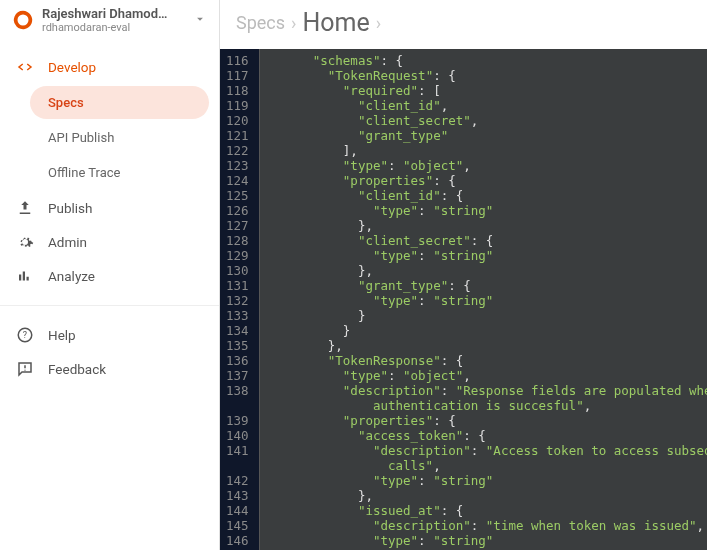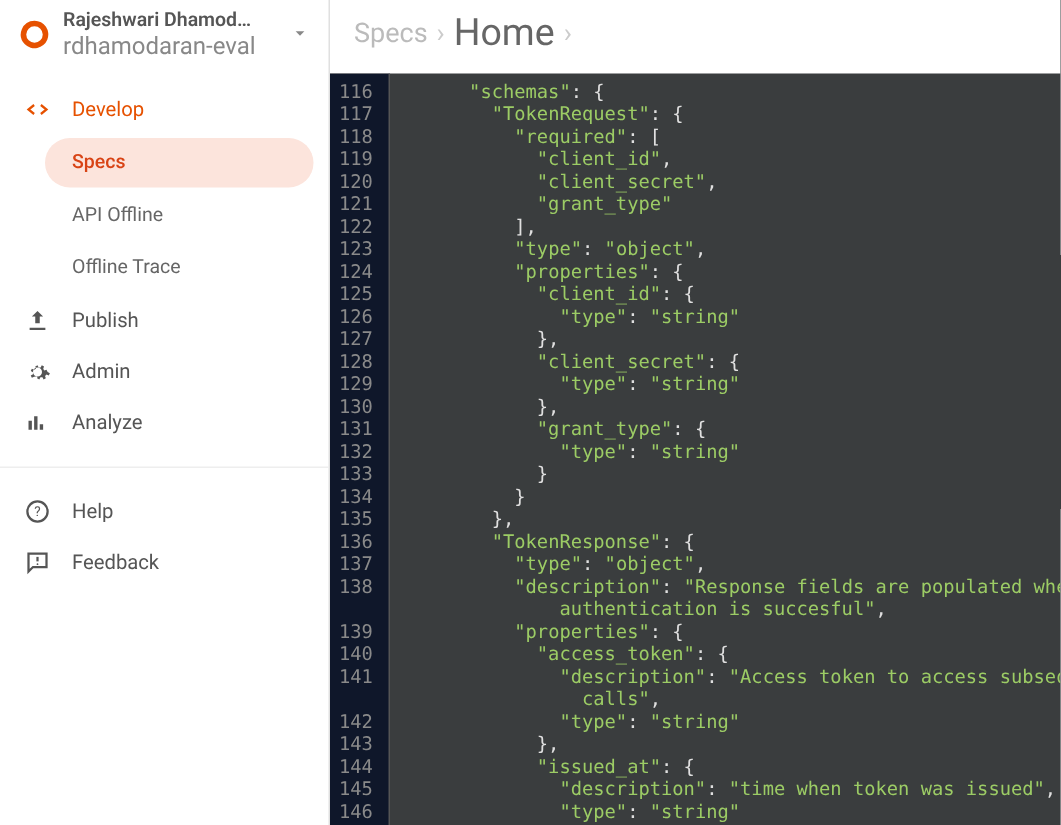--- a/index.html
+++ b/index.html
@@ -35,21 +35,21 @@
   }
   .user-name {
     font-size: 13px;
     font-weight: 600;
     color: #555;
     white-space: nowrap;
     overflow: hidden;
     text-overflow: ellipsis;
   }
   .user-sub {
-    font-size: 16px;
+    font-size: 11px;
     color: #888;
   }
   .chev {
     color: #888;
     flex-shrink: 0;
   }
   .nav-section {
     padding: 6px 0;
   }
   .nav-section.top-border {
@@ -161,21 +161,21 @@
     <div class="nav-item accent">
       <span class="icon">
         <svg viewBox="0 0 24 24" width="18" height="18">
             <path fill="none" stroke="currentColor" stroke-width="2" d="M9 8l-5 4 5 4M15 8l5 4-5 4"></path>
           </svg>
       </span>
       <span>Develop</span>
     </div>
     <div>
       <div class="nav-sub-item active" style="padding-left:18px">Specs</div>
-      <div class="nav-sub-item" style="padding-left:18px">API Offline</div>
+      <div class="nav-sub-item" style="padding-left:18px">API Publish</div>
       <div class="nav-sub-item" style="padding-left:18px">Offline Trace</div>
     </div>
 
     <div class="nav-item">
       <span class="icon">
         <svg viewBox="0 0 24 24" width="18" height="18">
             <path fill="currentColor" d="M12 3l5 5h-3v6h-4V8H7l5-5zM5 18h14v2H5z"></path>
           </svg>
       </span>
       <span>Publish</span>

